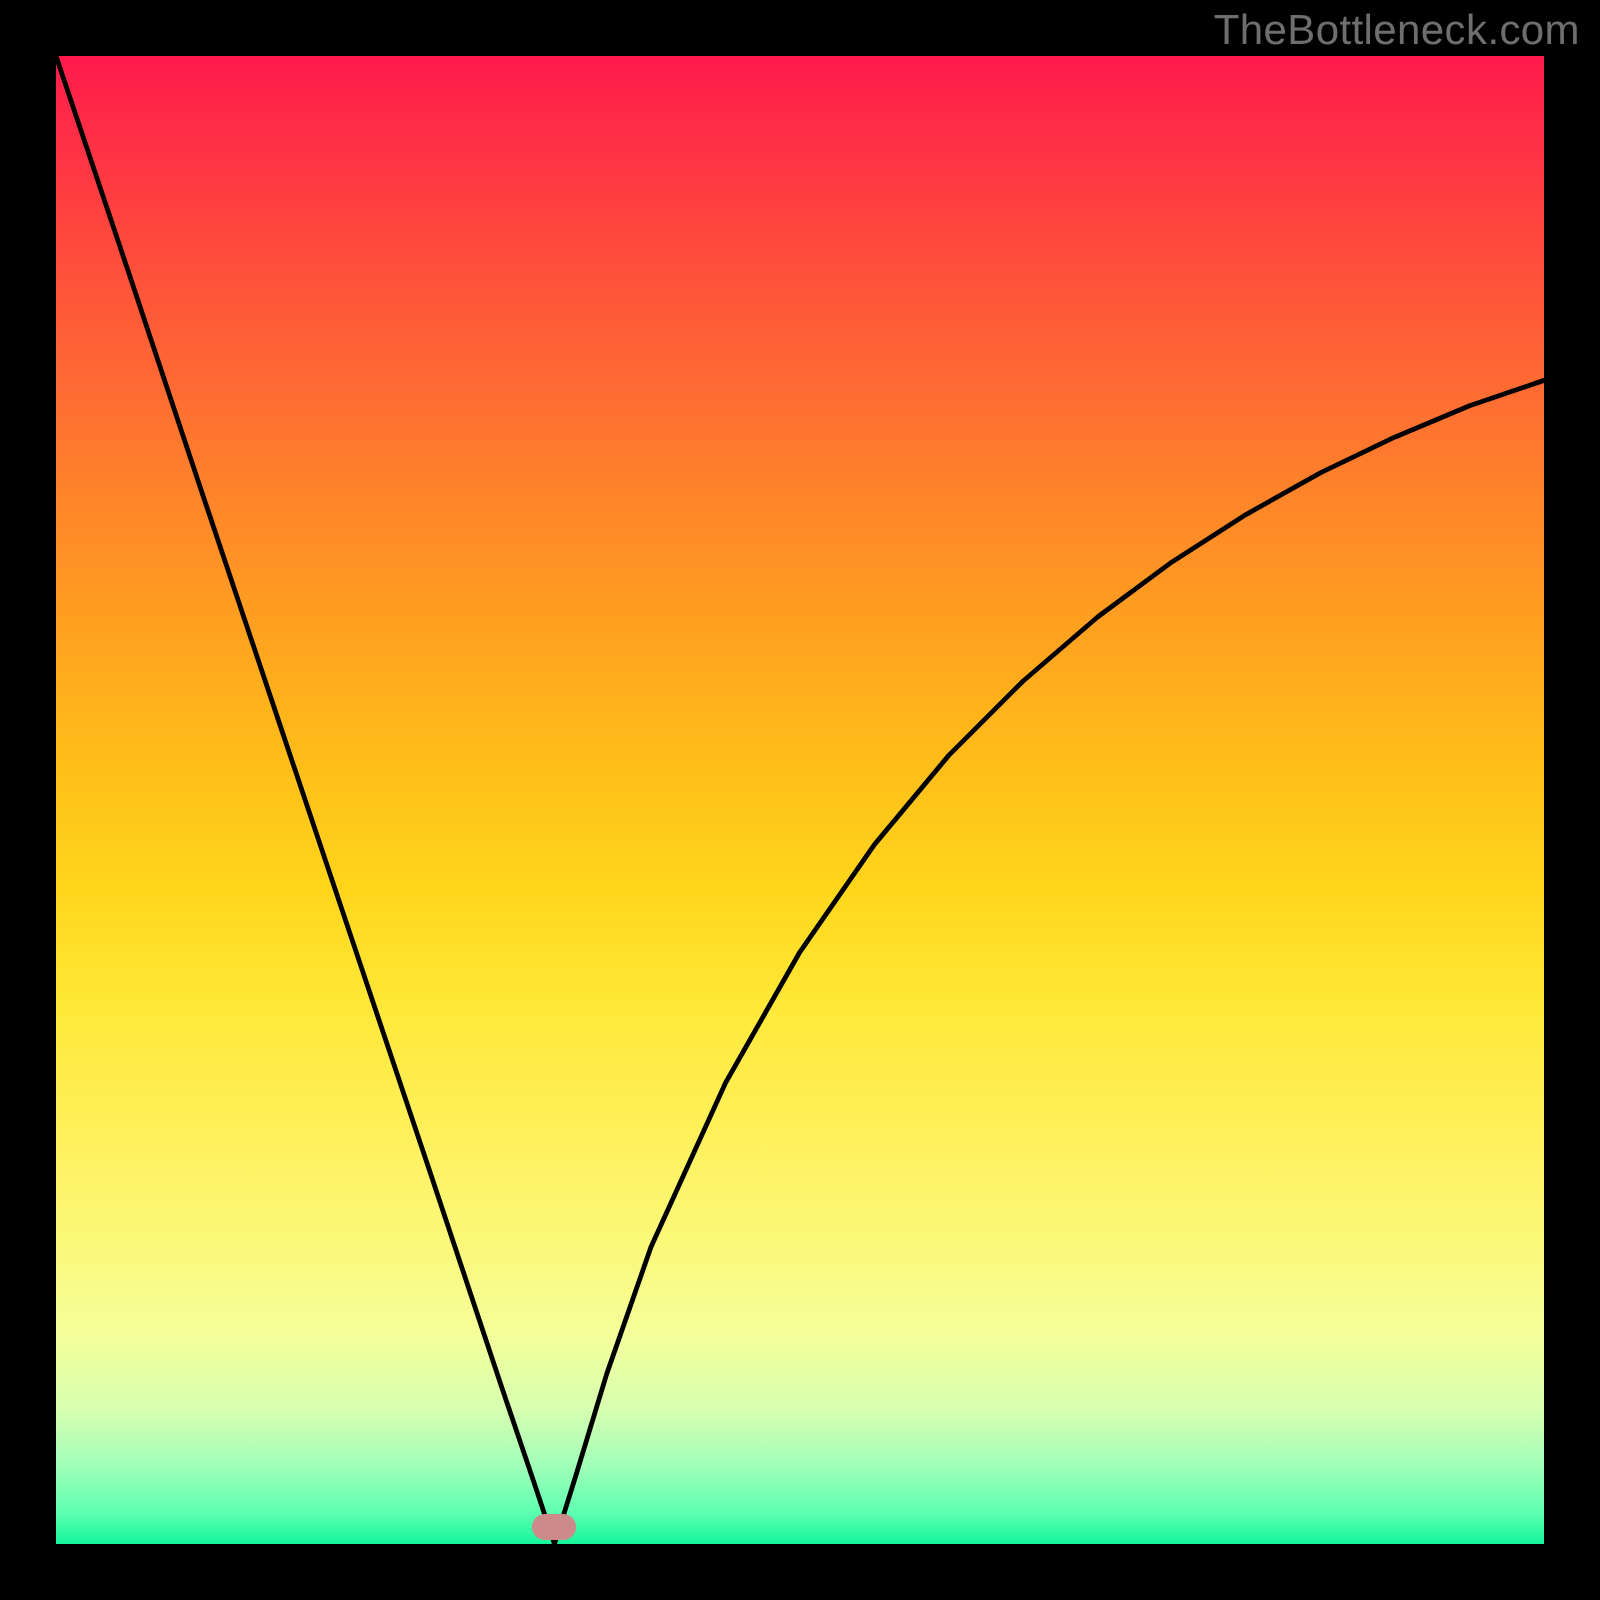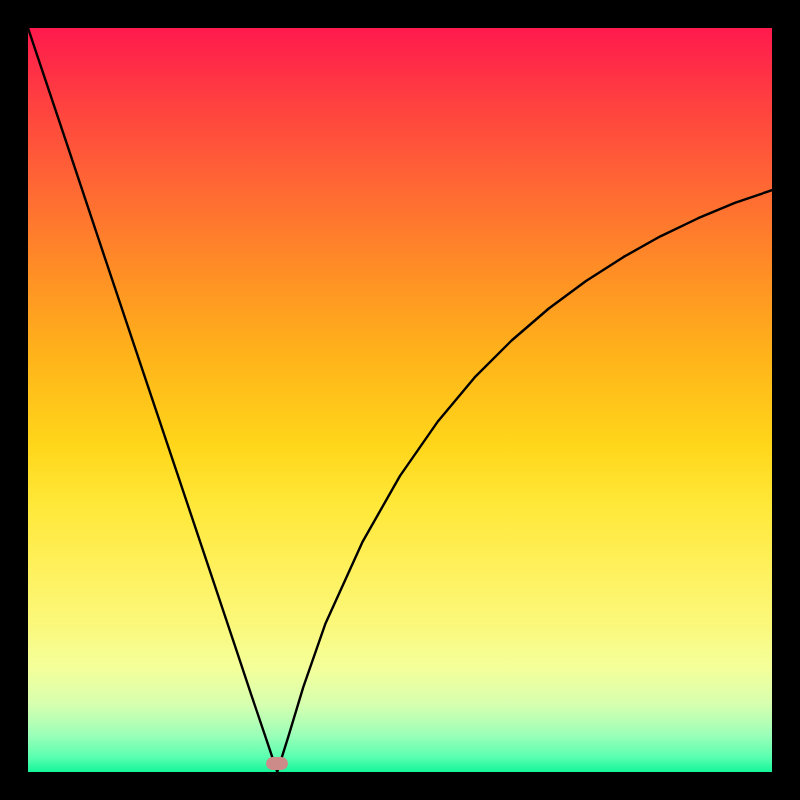--- a/index.html
+++ b/index.html
@@ -61,19 +61,20 @@
     color: #6e6e6e;
     font-size: 21px;
     letter-spacing: 0.2px;
     font-weight: 500;
   }
 </style>
 </head>
 <body>
 
 <div class="frame">
+  <div class="watermark">TheBottleneck.com</div>
   <div class="plot">
     <svg class="curve-svg" viewBox="0 0 744 744" preserveAspectRatio="none">
       <path id="curve-path" d="M0.00 0.00 L37.20 110.86 L74.40 222.46 L111.60 333.31 L148.80 444.17 L186.00 555.02 L208.32 621.98 L223.20 666.62 L238.08 710.52 L249.24 744.00 L260.40 708.29 L275.28 659.18 L297.60 595.20 L334.80 513.36 L372.00 447.89 L409.20 394.32 L446.40 349.68 L483.60 312.48 L520.80 280.49 L558.00 252.96 L595.20 229.15 L632.40 208.32 L669.60 190.46 L706.80 174.84 L744.00 162.19" fill="none" stroke="#000" stroke-width="2.4" stroke-linejoin="round" stroke-linecap="round"></path>
     </svg>
     <div id="marker" class="marker" style="left: 238.24px; top: 729.072px;"></div>
   </div>
 </div>
 
 </body></html>

